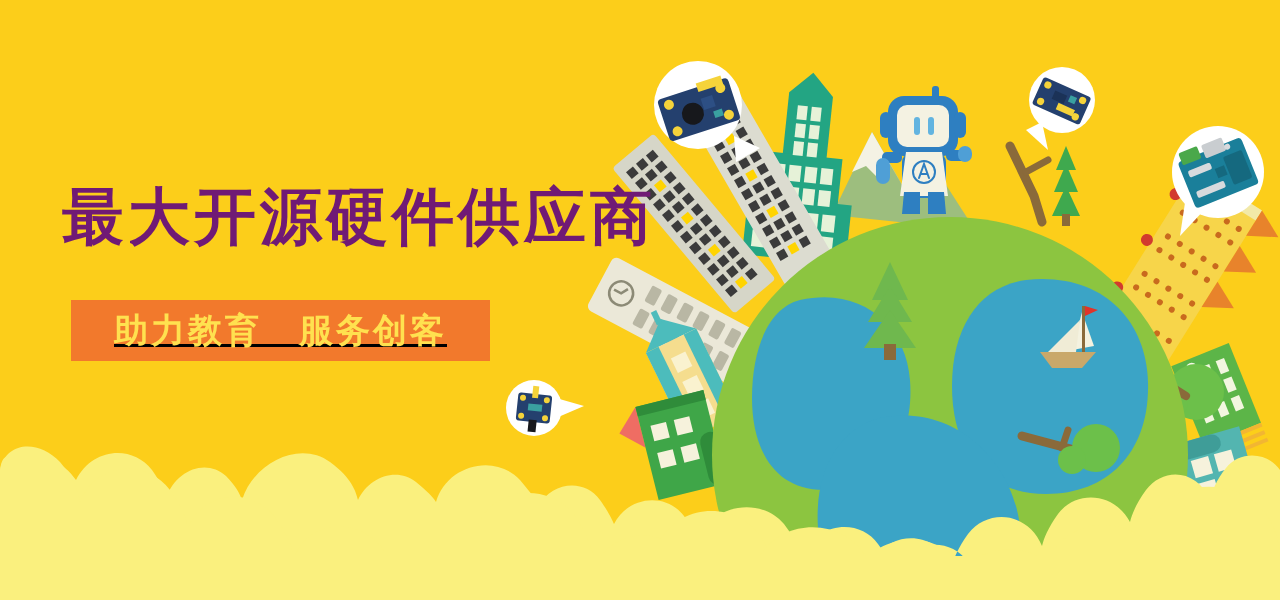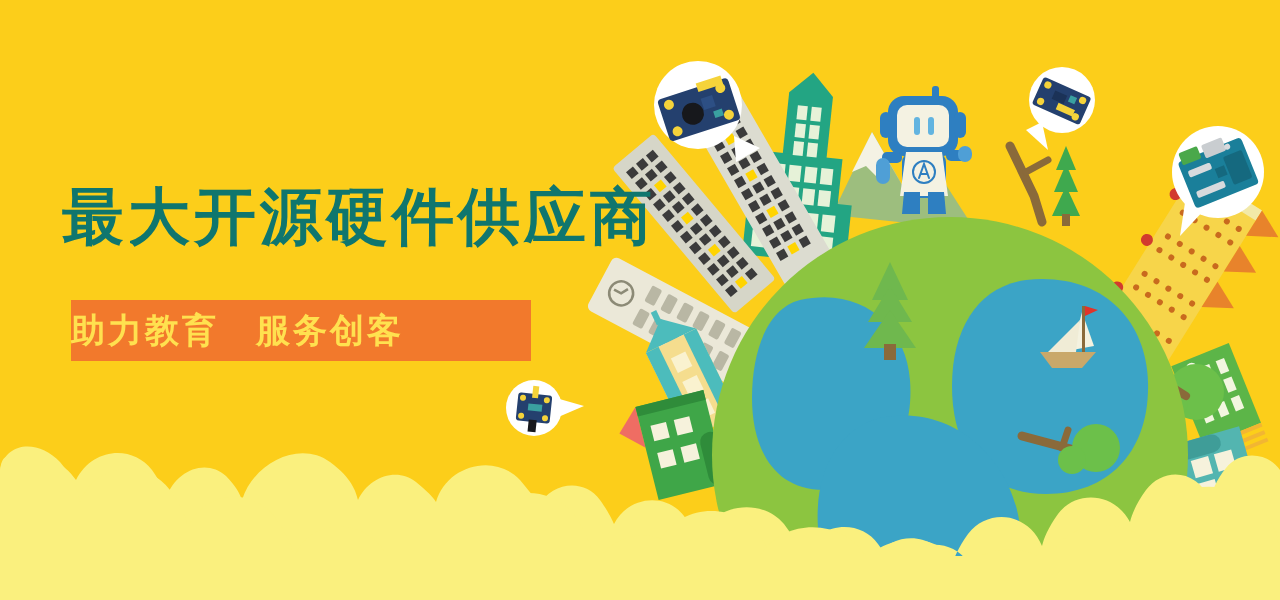--- a/index.html
+++ b/index.html
@@ -18,35 +18,36 @@
 
   
   .headline{
     position:absolute;
     left:62px;
     top:186px;
     font-size:62px;
     line-height:1;
     font-weight:bold;
     letter-spacing:4px;
-    color:#0f766e;
+    color:#701a75;
     white-space:nowrap;
     z-index:40;
   }
   .subbar{
     position:absolute;
     left:71px;
     top:300px;
-    width:460px;
+    width:419px;
     height:61px;
     background:#f2792c;
     z-index:40;
     display:flex;
     align-items:center;
-    justify-content:flex-start;
+    justify-content:center;
+    text-decoration:underline;
   }
   .subbar-text{
     color:#ffe14f;
     font-size:34px;
     font-weight:bold;
     letter-spacing:3px;
     white-space:pre;
   }
 
   

